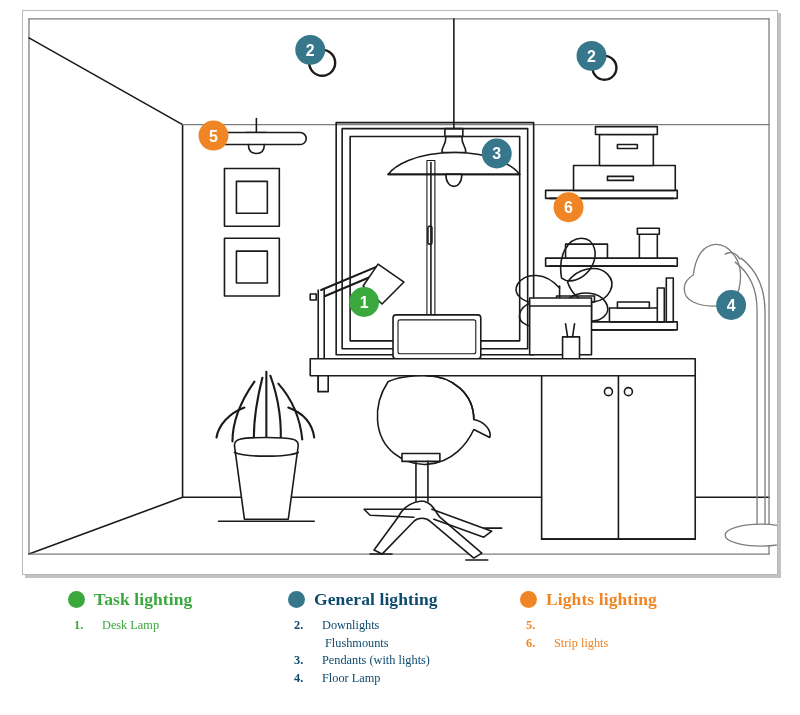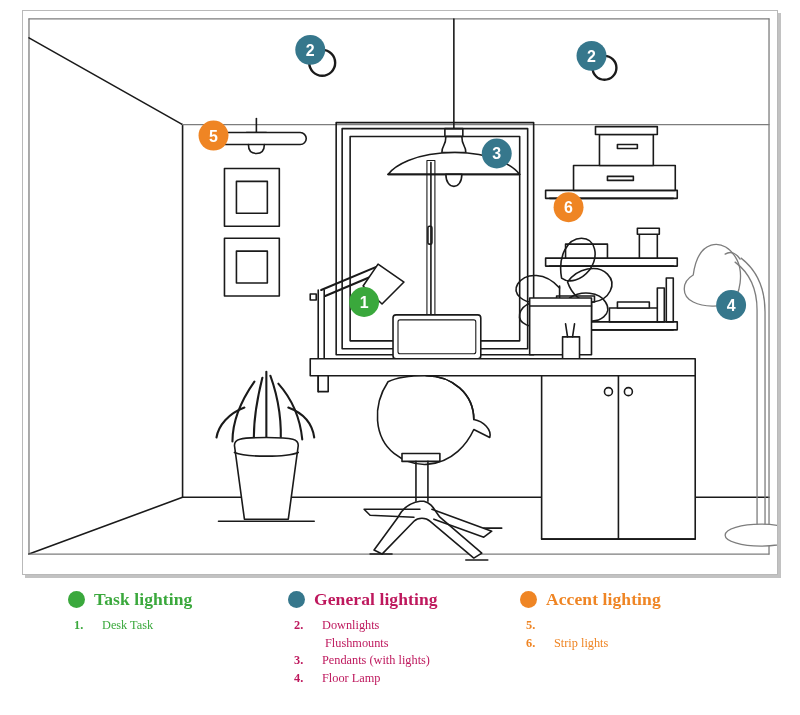--- a/index.html
+++ b/index.html
@@ -85,21 +85,21 @@
     font-weight: bold;
     text-align: left;
   }
   .legend-label {
     flex: 1 1 auto;
   }
   .legend-row.sub .legend-num { visibility: hidden; }
   .legend-row.sub .legend-label { padding-left: 3px; }
 
   .c-task    { color: #3aa83c; }
-  .c-general { color: #be185d; }
+  .c-general { color: #0c4a6e; }
   .c-accent  { color: #ef8524; }
   .bg-task    { background: #3aa83c; }
   .bg-general { background: #36778c; }
   .bg-accent  { background: #ef8524; }
 </style>
 </head>
 <body>
 
 <div id="illustration-frame">
   <svg id="room-svg" viewBox="0 0 756 565" preserveAspectRatio="none" xmlns="http://www.w3.org/2000/svg">
@@ -318,21 +318,21 @@
 <div id="legend">
 
   <div class="legend-col" id="legend-col-task">
     <div class="legend-head">
       <span class="legend-dot bg-task"></span>
       <span class="legend-title c-task">Task lighting</span>
     </div>
     <div class="legend-items">
       <div class="legend-row">
         <span class="legend-num c-task">1.</span>
-        <span class="legend-label c-task">Desk Task</span>
+        <span class="legend-label c-task">Desk Lamp</span>
       </div>
     </div>
   </div>
 
   <div class="legend-col" id="legend-col-general">
     <div class="legend-head">
       <span class="legend-dot bg-general"></span>
       <span class="legend-title c-general">General lighting</span>
     </div>
     <div class="legend-items">
@@ -351,21 +351,21 @@
       <div class="legend-row">
         <span class="legend-num c-general">4.</span>
         <span class="legend-label c-general">Floor Lamp</span>
       </div>
     </div>
   </div>
 
   <div class="legend-col" id="legend-col-accent">
     <div class="legend-head">
       <span class="legend-dot bg-accent"></span>
-      <span class="legend-title c-accent">Accent lighting</span>
+      <span class="legend-title c-accent">Lights lighting</span>
     </div>
     <div class="legend-items">
       <div class="legend-row">
         <span class="legend-num c-accent">5.</span>
       </div>
       <div class="legend-row">
         <span class="legend-num c-accent">6.</span>
         <span class="legend-label c-accent">Strip lights</span>
       </div>
     </div>

